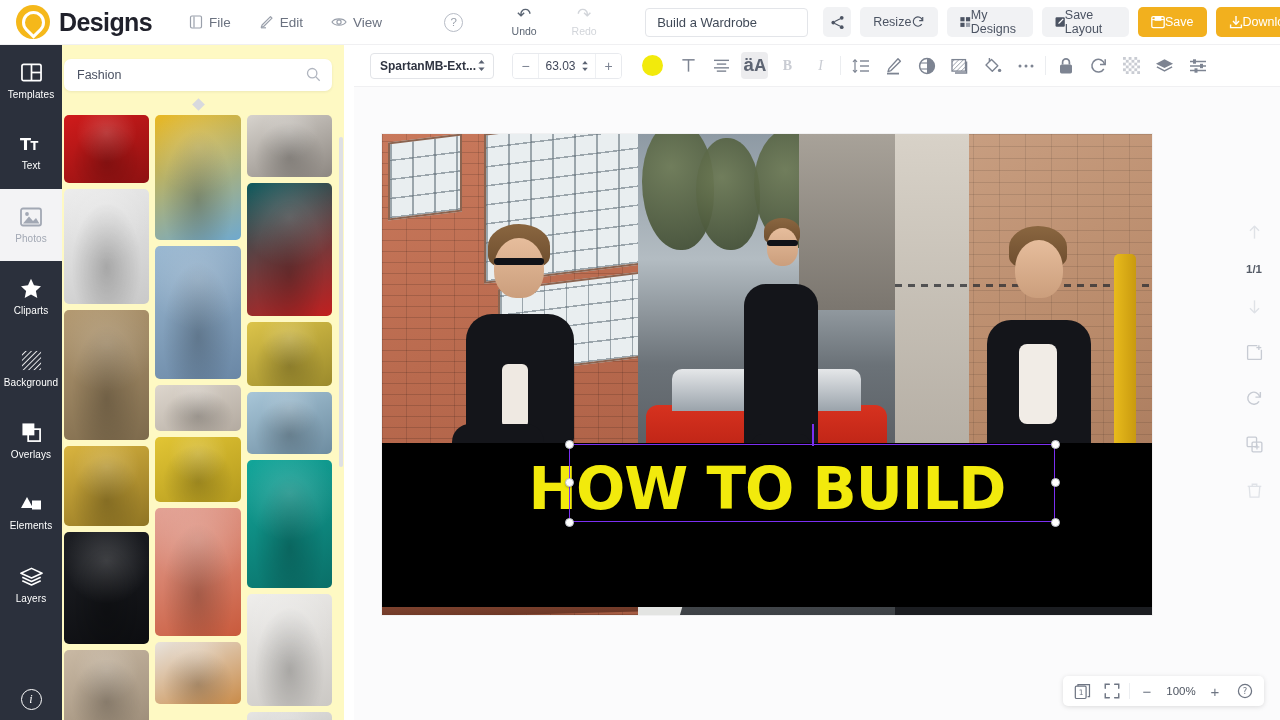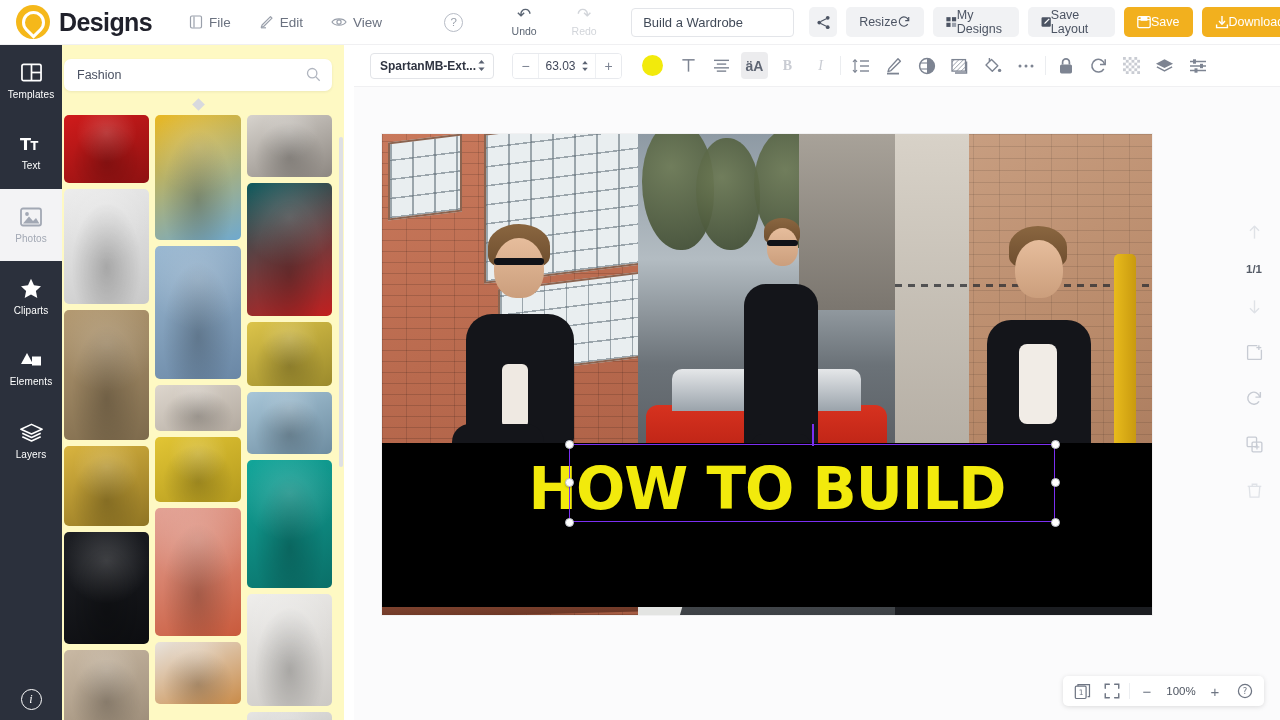--- a/index.html
+++ b/index.html
@@ -51,21 +51,21 @@
 
   .undo-redo { display: flex; align-items: center; margin-left: 40px; gap: 18px; }
   .ur-btn {
     display: flex; flex-direction: column; align-items: center;
     font-size: 10.5px; color: #5b6573; cursor: pointer; width: 42px;
   }
   .ur-btn.disabled { color: #d2d5da; cursor: default; }
   .ur-btn .glyph { font-size: 17px; line-height: 15px; margin-bottom: 3px; }
 
   .title-input {
-    margin-left: 26px; width: 163px; height: 29px;
+    margin-left: 40px; width: 163px; height: 29px;
     border: 1px solid #e3e5e9; border-radius: 4px;
     font-size: 13px; color: #414a58; padding: 0 11px;
     font-family: "Liberation Sans", sans-serif; background: #fff;
   }
   .tb-btn {
     height: 30px; border-radius: 5px; background: #f1f2f4; border: none;
     display: flex; align-items: center; justify-content: center; gap: 0;
     font-size: 12.5px; color: #4c5463; cursor: pointer; padding: 0 13px;
     font-family: "Liberation Sans", sans-serif;
   }
@@ -436,21 +436,39 @@
       <span class="rlabel">Photos</span>
     </div>
 
     <div class="rail-item">
       <svg width="22" height="21" viewBox="0 0 22 21">
         <path d="M11 0.8 L14 7.3 L21 8.2 L15.9 13 L17.3 20 L11 16.6 L4.7 20 L6.1 13 L1 8.2 L8 7.3z" fill="currentColor"></path>
       </svg>
       <span class="rlabel">Cliparts</span>
     </div>
 
-
+    <div class="rail-item">
+      <svg width="21" height="21" viewBox="0 0 22 22">
+        <defs>
+          <pattern id="hatchp" width="4" height="4" patternUnits="userSpaceOnUse" patternTransform="rotate(45)">
+            <line x1="0" y1="0" x2="0" y2="4" stroke="#fff" stroke-width="1.8"></line>
+          </pattern>
+        </defs>
+        <rect x="1" y="1" width="20" height="20" fill="url(#hatchp)"></rect>
+      </svg>
+      <span class="rlabel">Background</span>
+    </div>
+
+    <div class="rail-item">
+      <svg width="21" height="21" viewBox="0 0 22 22">
+        <rect x="1.5" y="1.5" width="12.5" height="12.5" fill="currentColor"></rect>
+        <rect x="7.5" y="7.5" width="12.5" height="12.5" fill="none" stroke="currentColor" stroke-width="1.8"></rect>
+      </svg>
+      <span class="rlabel">Overlays</span>
+    </div>
 
     <div class="rail-item">
       <svg width="22" height="19" viewBox="0 0 22 19">
         <path d="M7 2 L13 13 L1 13z" fill="currentColor"></path>
         <rect x="12" y="5.5" width="9" height="9" fill="currentColor"></rect>
       </svg>
       <span class="rlabel">Elements</span>
     </div>
 
     <div class="rail-item">
@@ -580,21 +598,21 @@
       </div>
       <div class="ticon">
         <svg width="17" height="15" viewBox="0 0 18 16">
           <line x1="1" y1="2.5" x2="17" y2="2.5" stroke="currentColor" stroke-width="1.5"></line>
           <line x1="4" y1="6.5" x2="14" y2="6.5" stroke="currentColor" stroke-width="1.5"></line>
           <line x1="1" y1="10.5" x2="17" y2="10.5" stroke="currentColor" stroke-width="1.5"></line>
           <line x1="4" y1="14" x2="14" y2="14" stroke="currentColor" stroke-width="1.5"></line>
         </svg>
       </div>
       <div class="ticon on">
-        <span style="font-size:14px;font-weight:600;font-family:Liberation Sans, sans-serif;text-align:center;">äA</span>
+        <span style="font-size:19px;font-weight:600;font-family:Liberation Mono, monospace;text-align:center;">äA</span>
       </div>
       <div class="ticon dim">
         <span style="font-size:14px;font-weight:700;font-family:'Liberation Serif',serif;">B</span>
       </div>
       <div class="ticon dim">
         <span style="font-size:14px;font-style:italic;font-family:'Liberation Serif',serif;">I</span>
       </div>
 
       <div class="vsep"></div>
 

